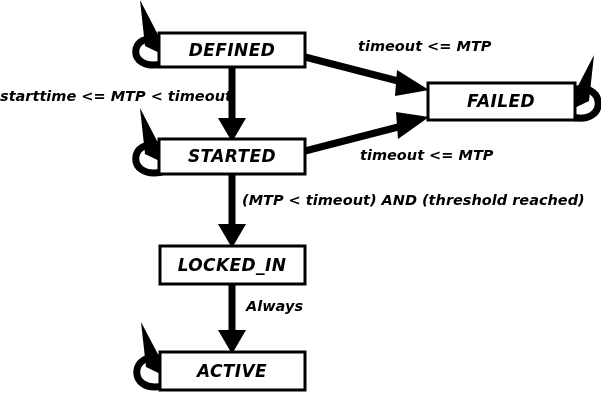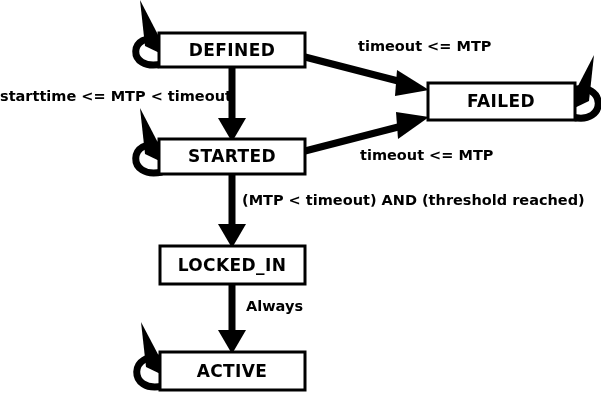--- a/index.html
+++ b/index.html
@@ -7,20 +7,21 @@
     padding: 0;
     background: #ffffff;
   }
   #diagram-root {
     position: relative;
     width: 601px;
     height: 406px;
     background: #ffffff;
     overflow: hidden;
     font-family: "DejaVu Sans", sans-serif;
+    font-style: italic;
   }
   #diagram-svg {
     position: absolute;
     left: 0;
     top: 0;
     width: 601px;
     height: 406px;
   }
   .state-label {
     font-family: "DejaVu Sans", sans-serif;

